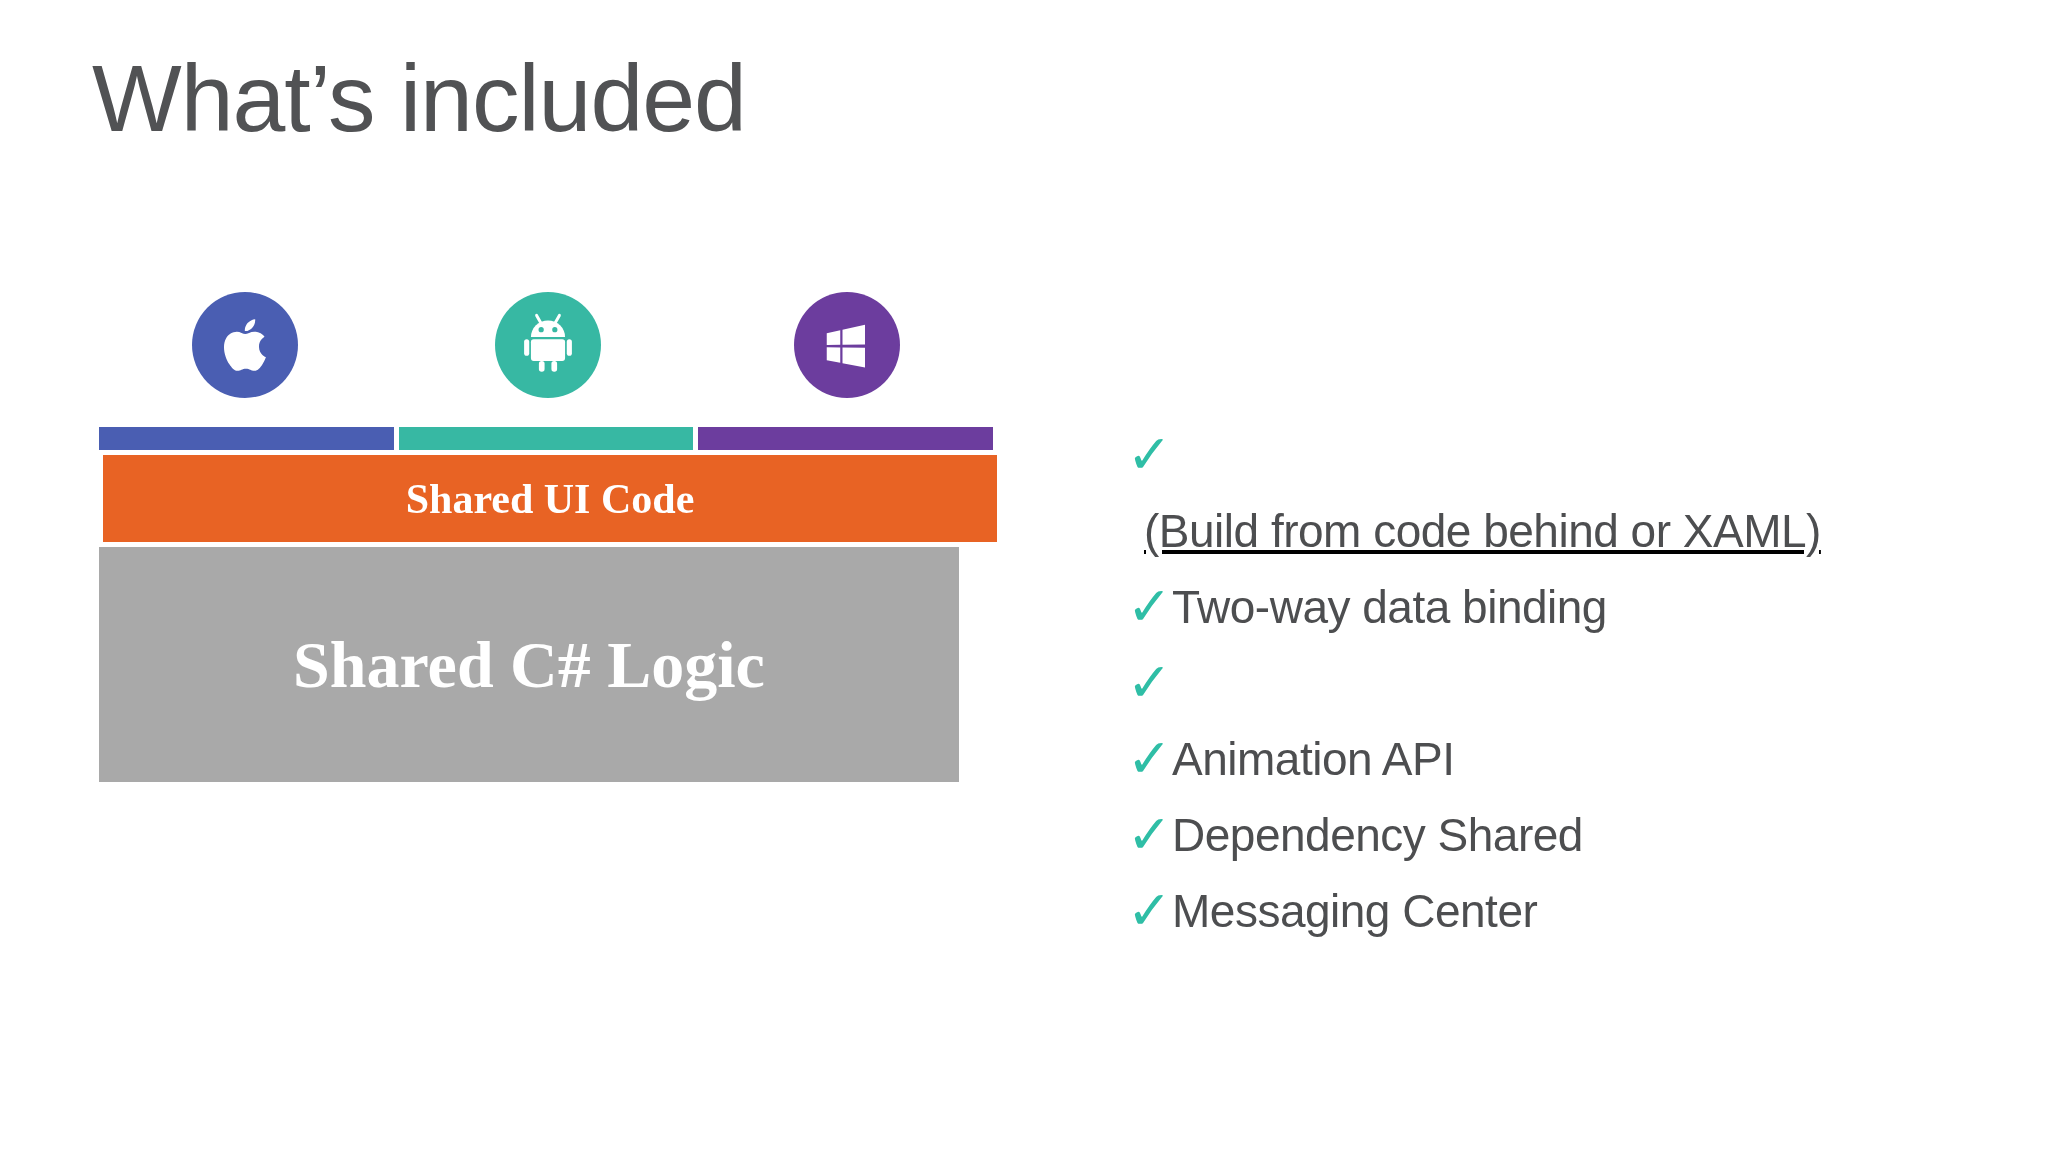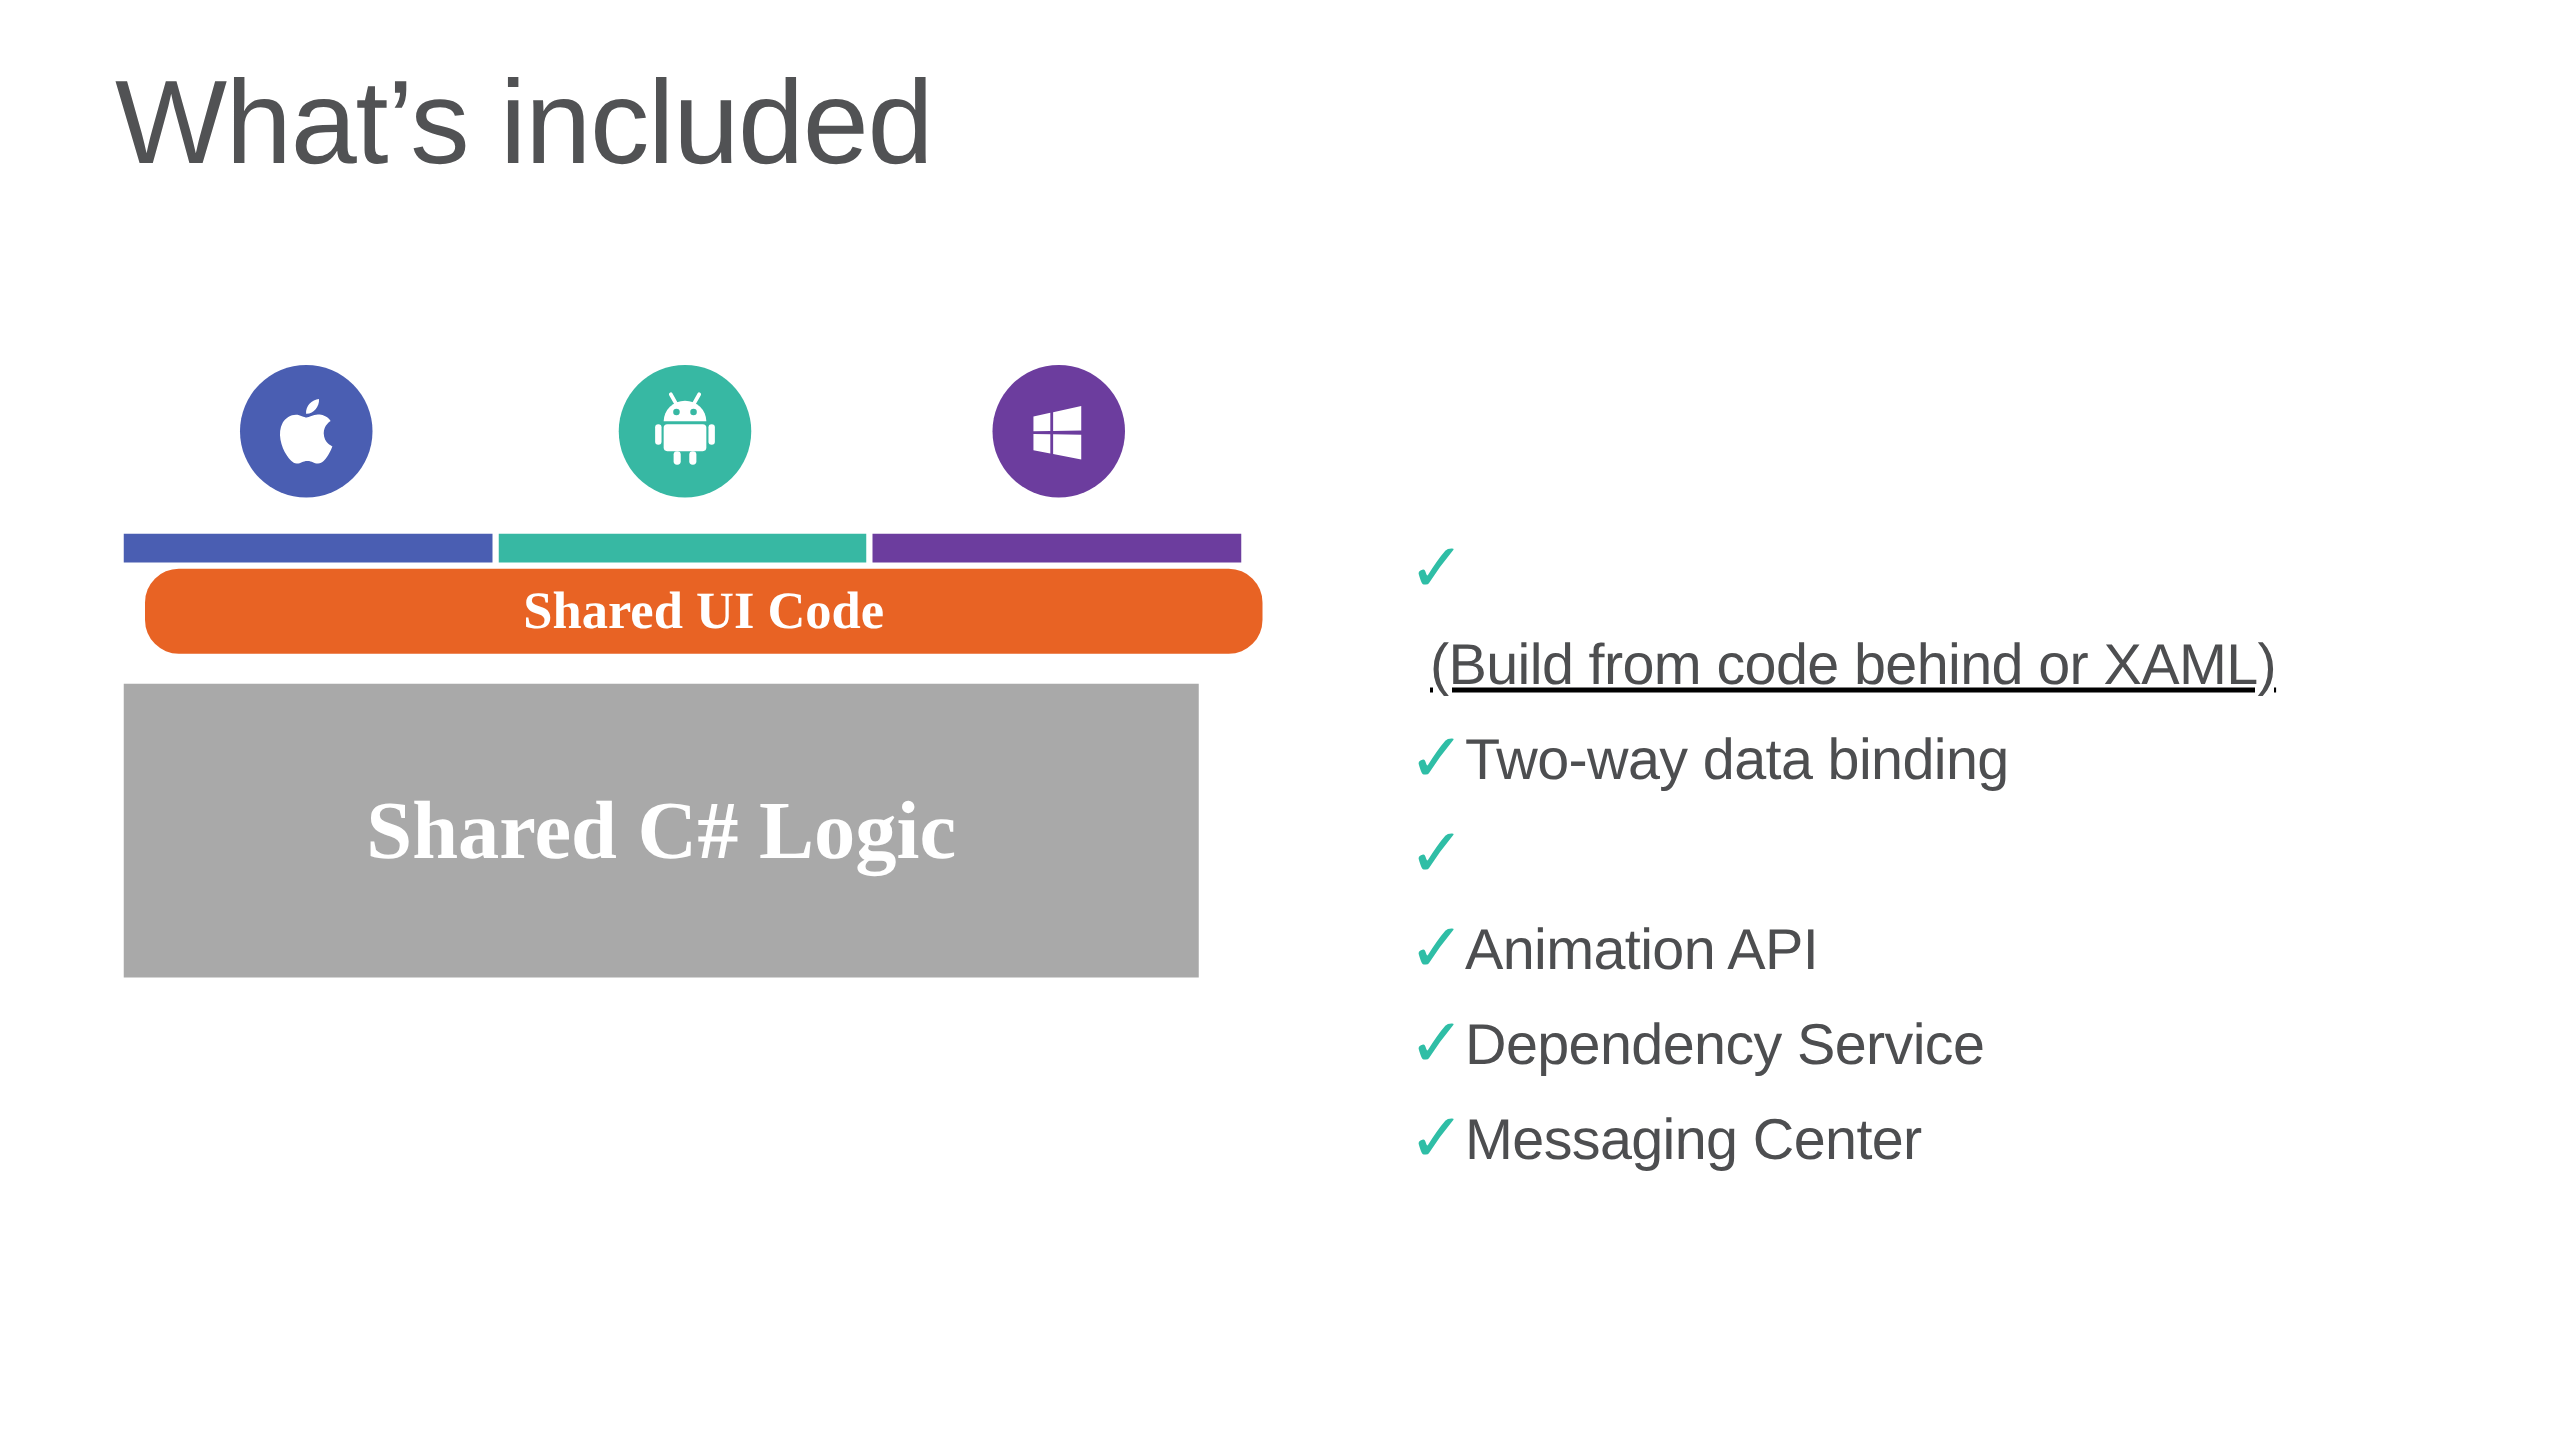--- a/index.html
+++ b/index.html
@@ -70,29 +70,28 @@
     position: absolute;
     top: 135px;
     height: 23px;
   }
   .bar-ios { left: 0; width: 295px; background: var(--ios-blue); }
   .bar-android { left: 300px; width: 294px; background: var(--android-teal); }
   .bar-windows { left: 599px; width: 295px; background: var(--windows-purple); }
 
   .shared-ui-box {
     position: absolute;
-    left: 17px;
+    left: 4px;
     top: 163px;
     width: 894px;
-    height: 68px;
+    height: 87px;
     background: var(--ui-orange);
     display: flex;
     align-items: center;
     justify-content: center;
-    border-radius: 27px;
   }
   .shared-ui-box .box-label {
     font-family: "Liberation Serif", serif;
     font-weight: 700;
     font-size: 42px;
     color: var(--label-white);
   }
   .shared-logic-box {
     position: absolute;
     left: 0;
@@ -213,21 +212,21 @@
       <span class="check-mark">✓</span>
     </div>
 
     <div class="check-row">
       <span class="check-mark">✓</span>
       <span class="check-text">Animation API</span>
     </div>
 
     <div class="check-row">
       <span class="check-mark">✓</span>
-      <span class="check-text">Dependency Service</span>
+      <span class="check-text">Dependency Shared</span>
     </div>
 
     <div class="check-row">
       <span class="check-mark">✓</span>
       <span class="check-text">Messaging Center</span>
     </div>
 
   </div>
 
 </div>

